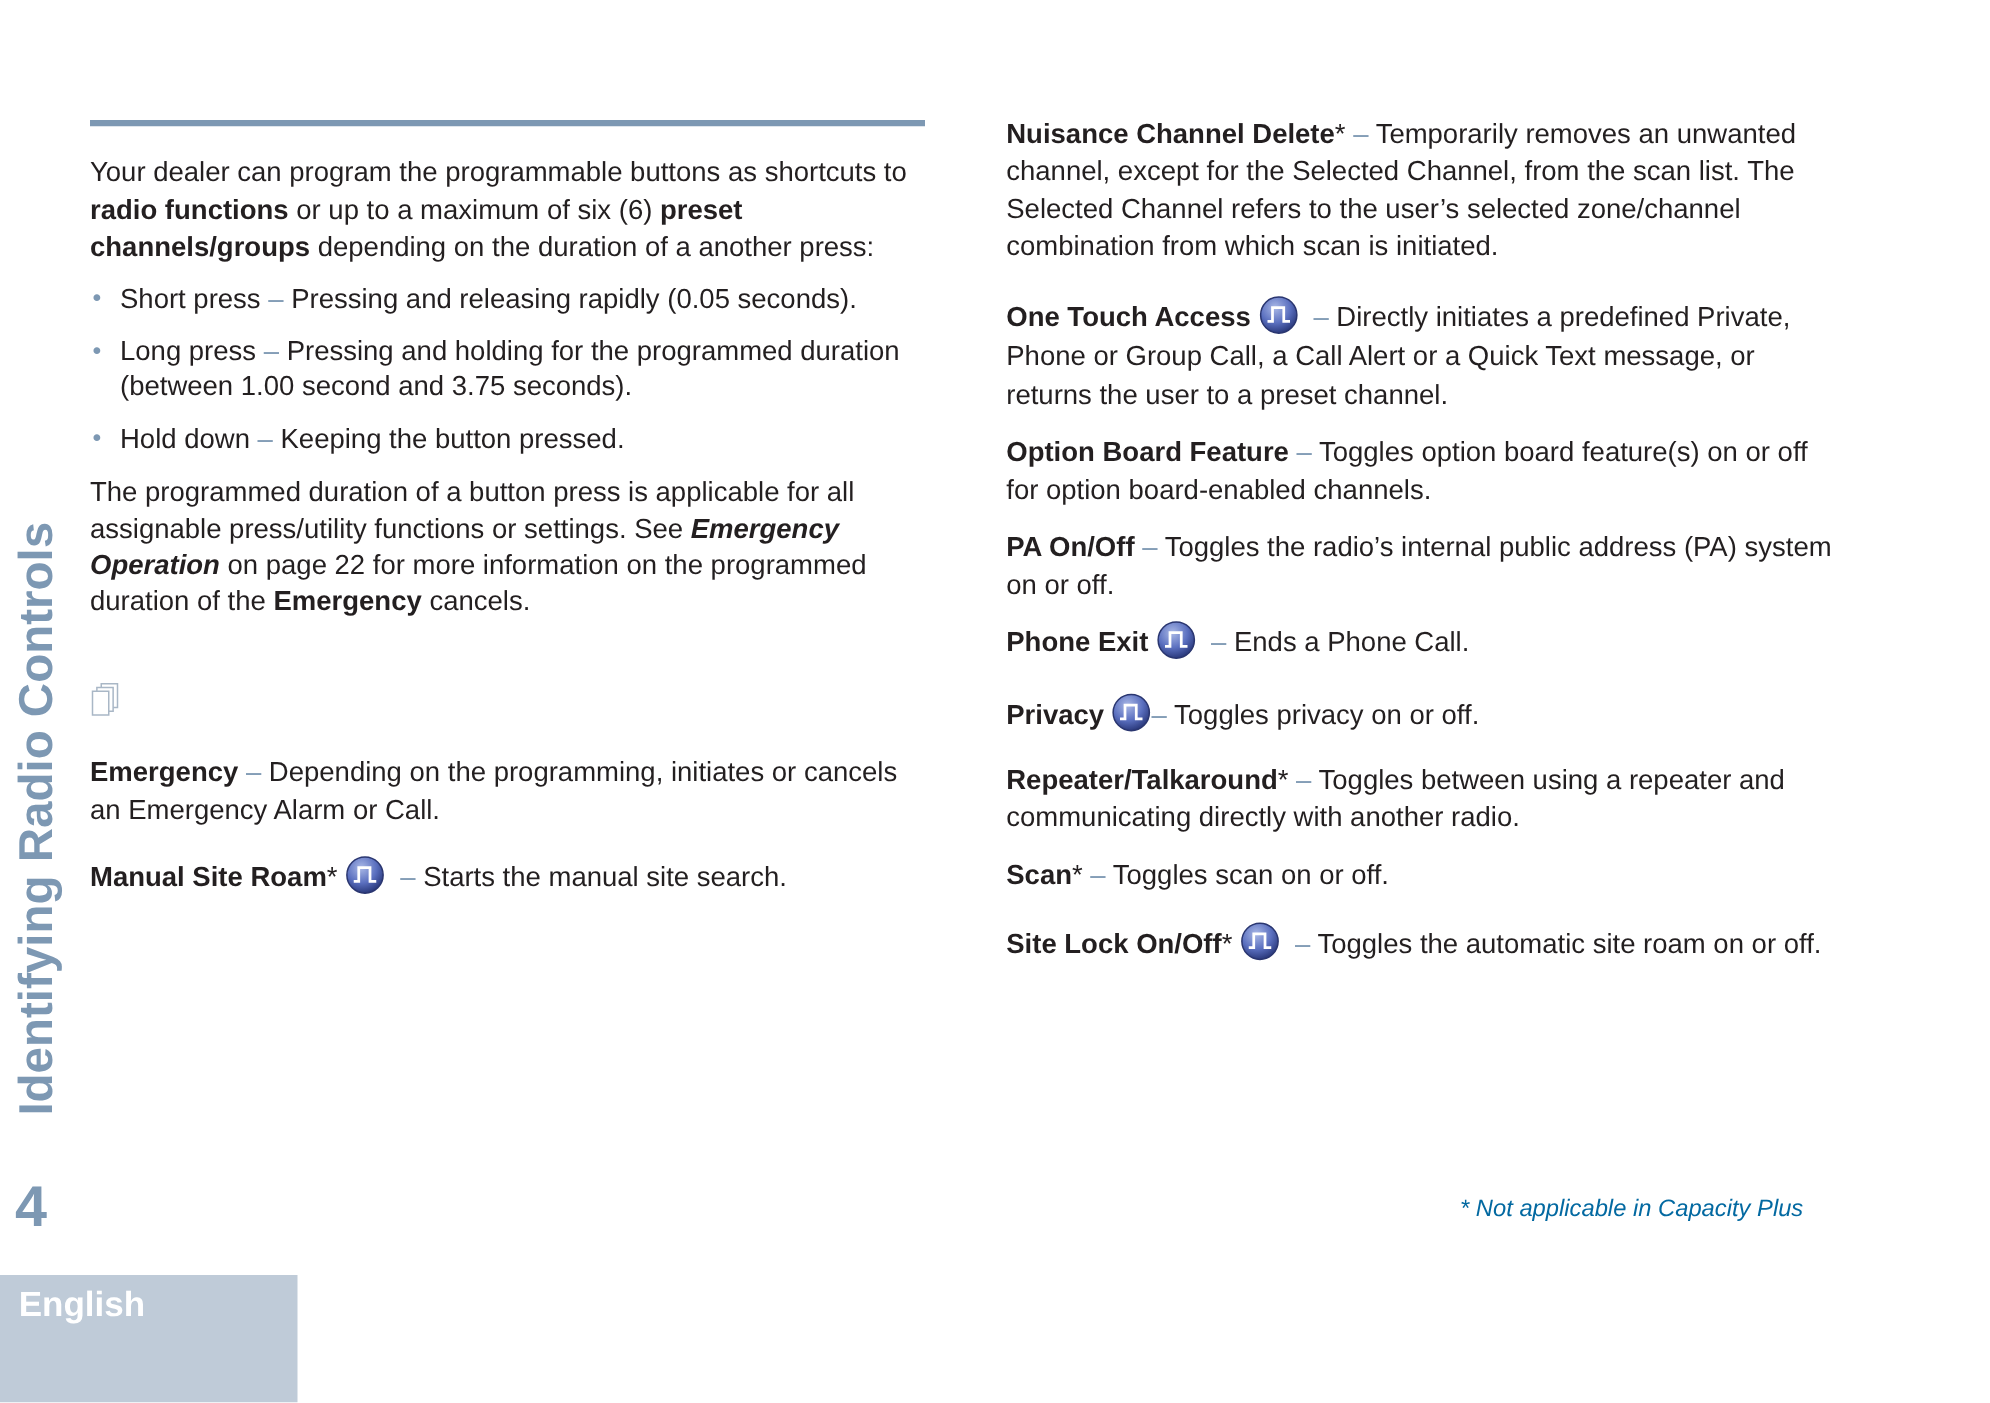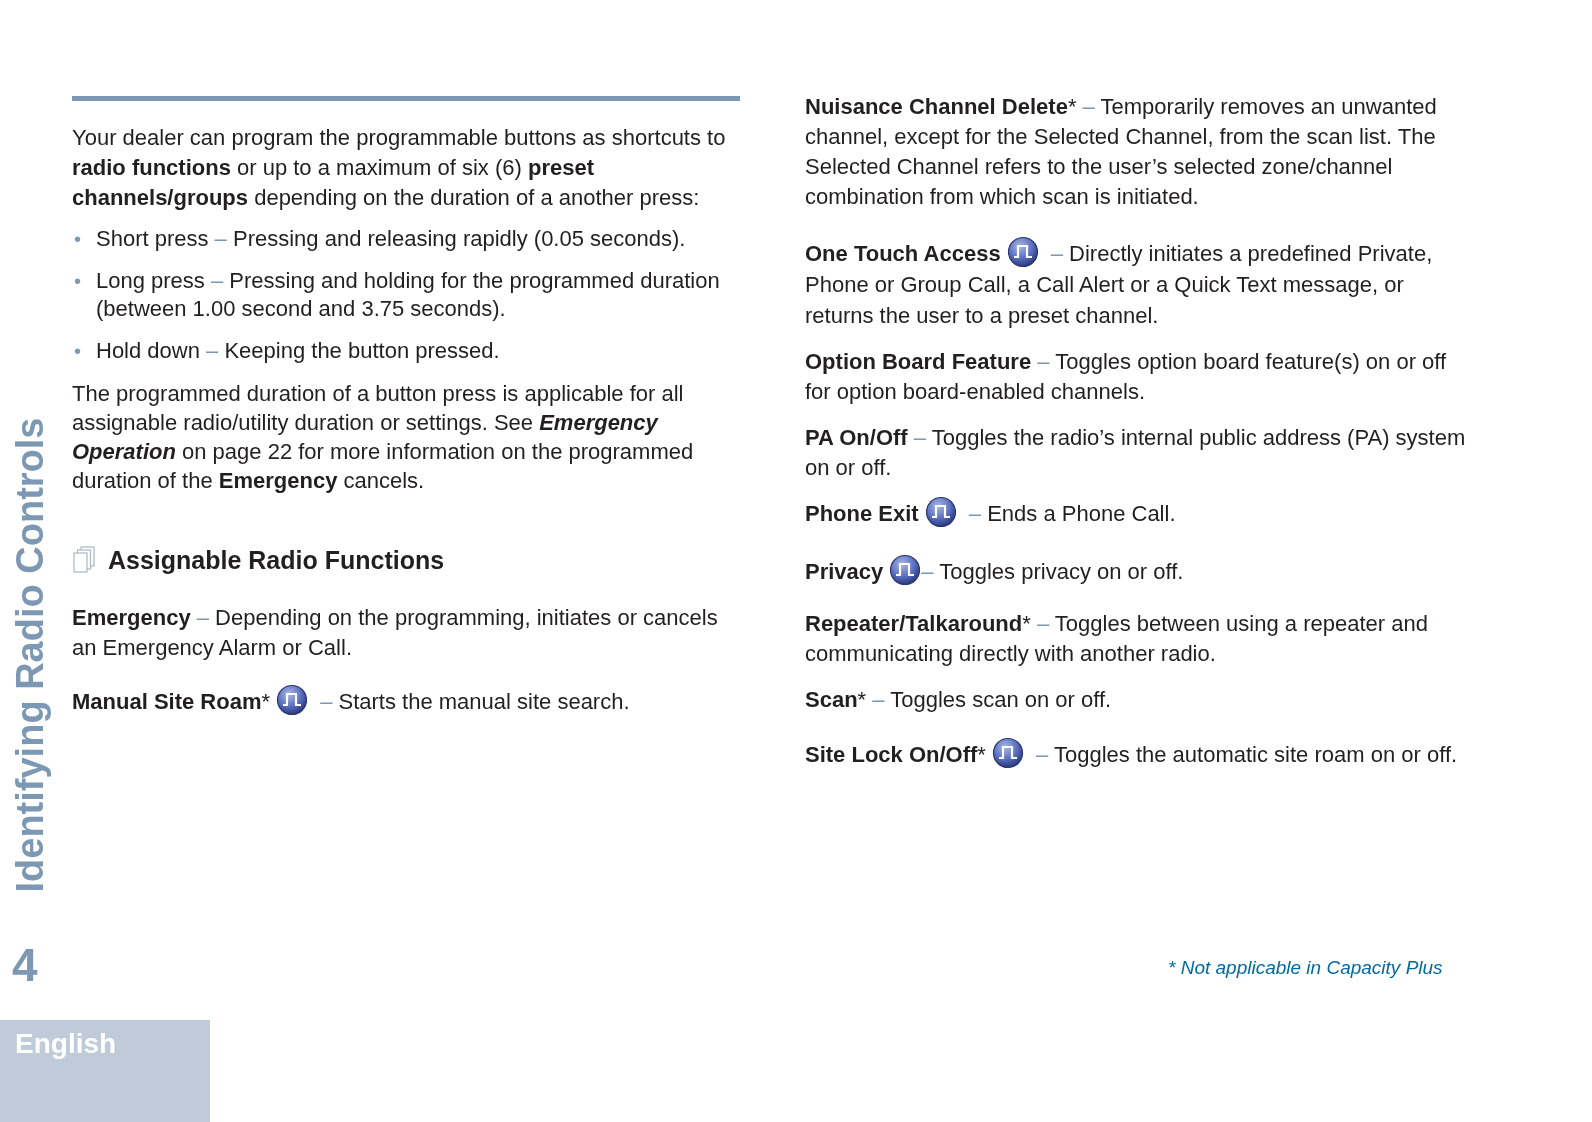--- a/index.html
+++ b/index.html
@@ -40,52 +40,51 @@
 
   .footnote { position: absolute; left: 1168px; top: 957px; font-size: 19px; font-style: italic; color: #0369a1; }
 
   .side-tab { position: absolute; left: 0; top: 420px; width: 60px; height: 470px; }
   .side-tab-text {
     position: absolute; left: 30px; top: 235px;
     transform: translate(-50%, -50%) rotate(-90deg);
     white-space: nowrap; font-weight: bold; font-size: 38px; color: #7d98b3;
   }
   .page-num { position: absolute; left: 12px; top: 938px; font-weight: bold; font-size: 46px; color: #7d98b3; }
-  .lang-box { position: absolute; left: 0; top: 1020px; width: 210px; height: 102px; background: #bfcbd8; }
+  .lang-box { position: absolute; left: 0; top: 1020px; width: 210px; height: 102px; background: #bfcbd8; padding-left: 28px; }
   .lang-text { position: absolute; left: 15px; top: 8px; font-weight: bold; font-size: 28px; color: #ffffff; }
 </style>
 </head>
 <body>
 
 <div class="col col-left">
   <div class="h1-rule"></div>
 
   <p class="intro">
     <span>Your dealer can program the programmable buttons as shortcuts to </span><b>radio functions</b><span> or up to a maximum of six (6) </span><b>preset channels/groups</b><span> depending on the duration of a another press:</span>
   </p>
 
   <ul class="bullets">
     <li><span class="dot">•</span><span>Short press</span><span class="dash"> – </span><span>Pressing and releasing rapidly (0.05 seconds).</span></li>
     <li><span class="dot">•</span><span>Long press</span><span class="dash"> – </span><span>Pressing and holding for the programmed duration (between 1.00 second and 3.75 seconds).</span></li>
     <li><span class="dot">•</span><span>Hold down</span><span class="dash"> – </span><span>Keeping the button pressed.</span></li>
   </ul>
 
   <div class="note">
     <div class="note-body">
-      <span>The programmed duration of a button press is applicable for all assignable radio/utility duration or settings. See </span><b><i>Emergency Operation</i></b><span> on page 22 for more information on the programmed duration of the </span><b>Emergency</b><span> cancels.</span>
+      <span>The programmed duration of a button press is applicable for all assignable press/utility functions or settings. See </span><b><i>Emergency Operation</i></b><span> on page 22 for more information on the programmed duration of the </span><b>Emergency</b><span> cancels.</span>
     </div>
   </div>
 
   <div class="h2">
     <svg class="h2-icon" viewBox="0 0 24 28">
       <rect x="9" y="1" width="13" height="19" fill="#fff" stroke="#a9b7c6" stroke-width="1.2"></rect>
       <rect x="5.5" y="4" width="13" height="19" fill="#fff" stroke="#a9b7c6" stroke-width="1.2"></rect>
       <rect x="2" y="7" width="13" height="19" fill="#fff" stroke="#a9b7c6" stroke-width="1.2"></rect>
     </svg>
-    <span class="h2-text">Assignable Radio Functions</span>
   </div>
 
   <div class="left-entries">
     <div class="entry">
       <b>Emergency</b><span></span><span class="dash"> – </span><span>Depending on the programming, initiates or cancels an Emergency Alarm or Call.</span>
     </div>
     <div class="entry" style="margin-top:24px">
       <b>Manual Site Roam</b><span>*</span><span class="btn-icon"><svg viewBox="0 0 32 32" width="32" height="32">
             <defs>
               <radialGradient id="g" cx="40%" cy="30%" r="70%">

